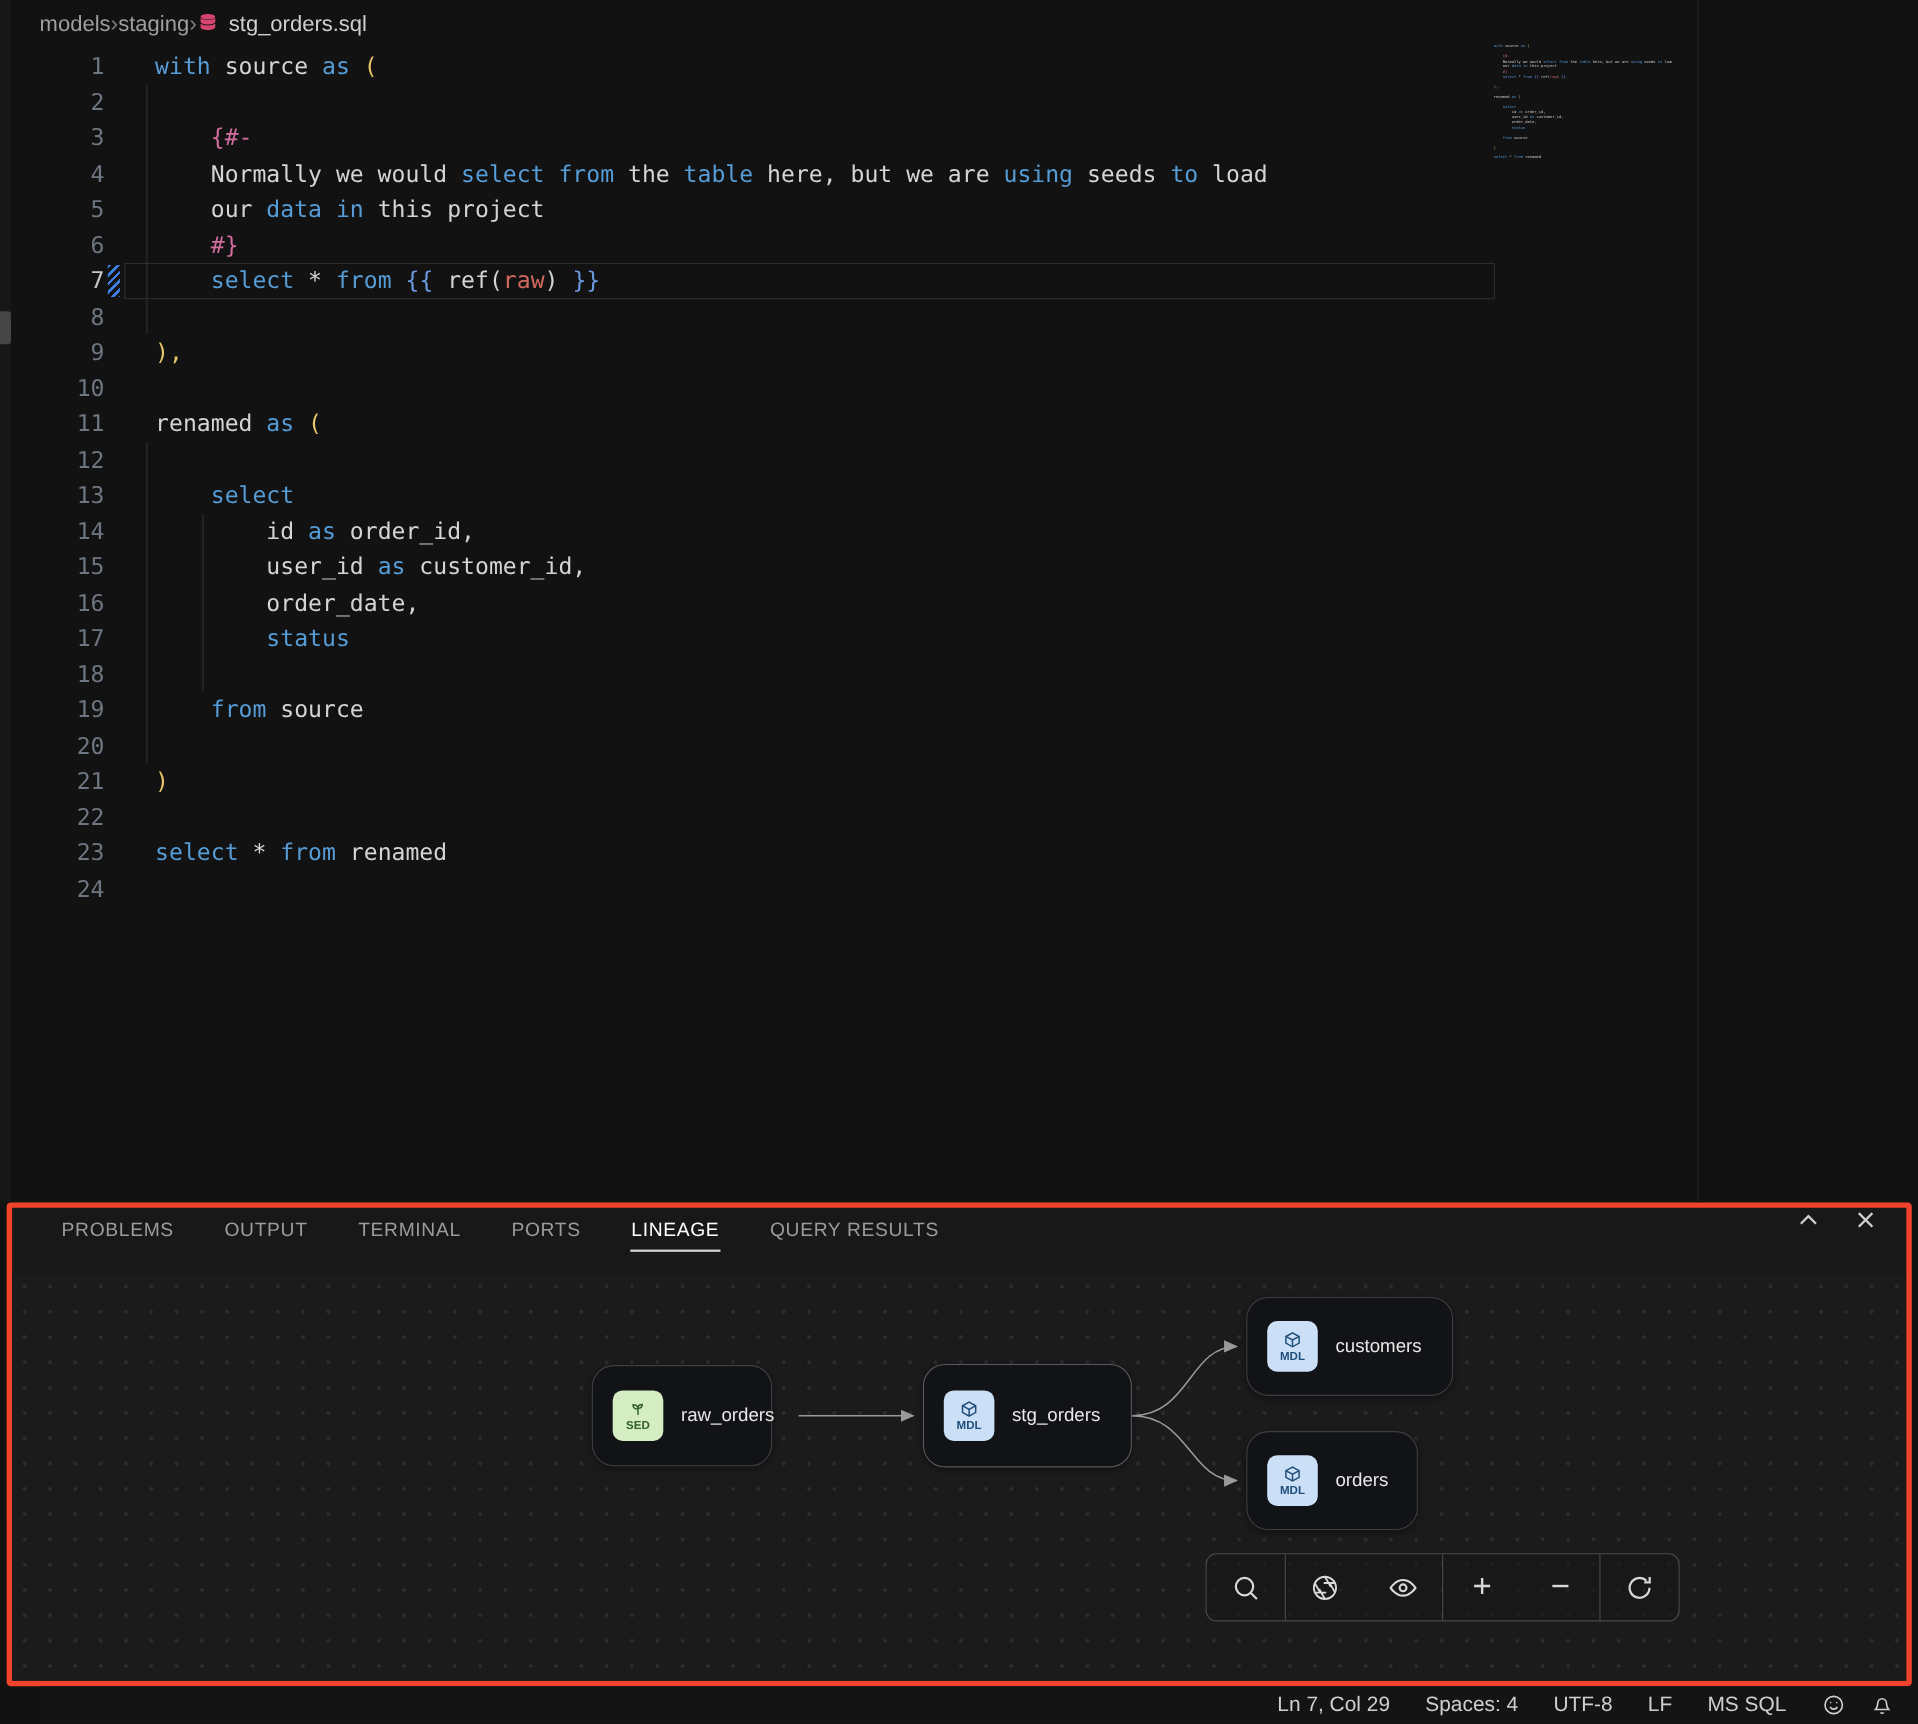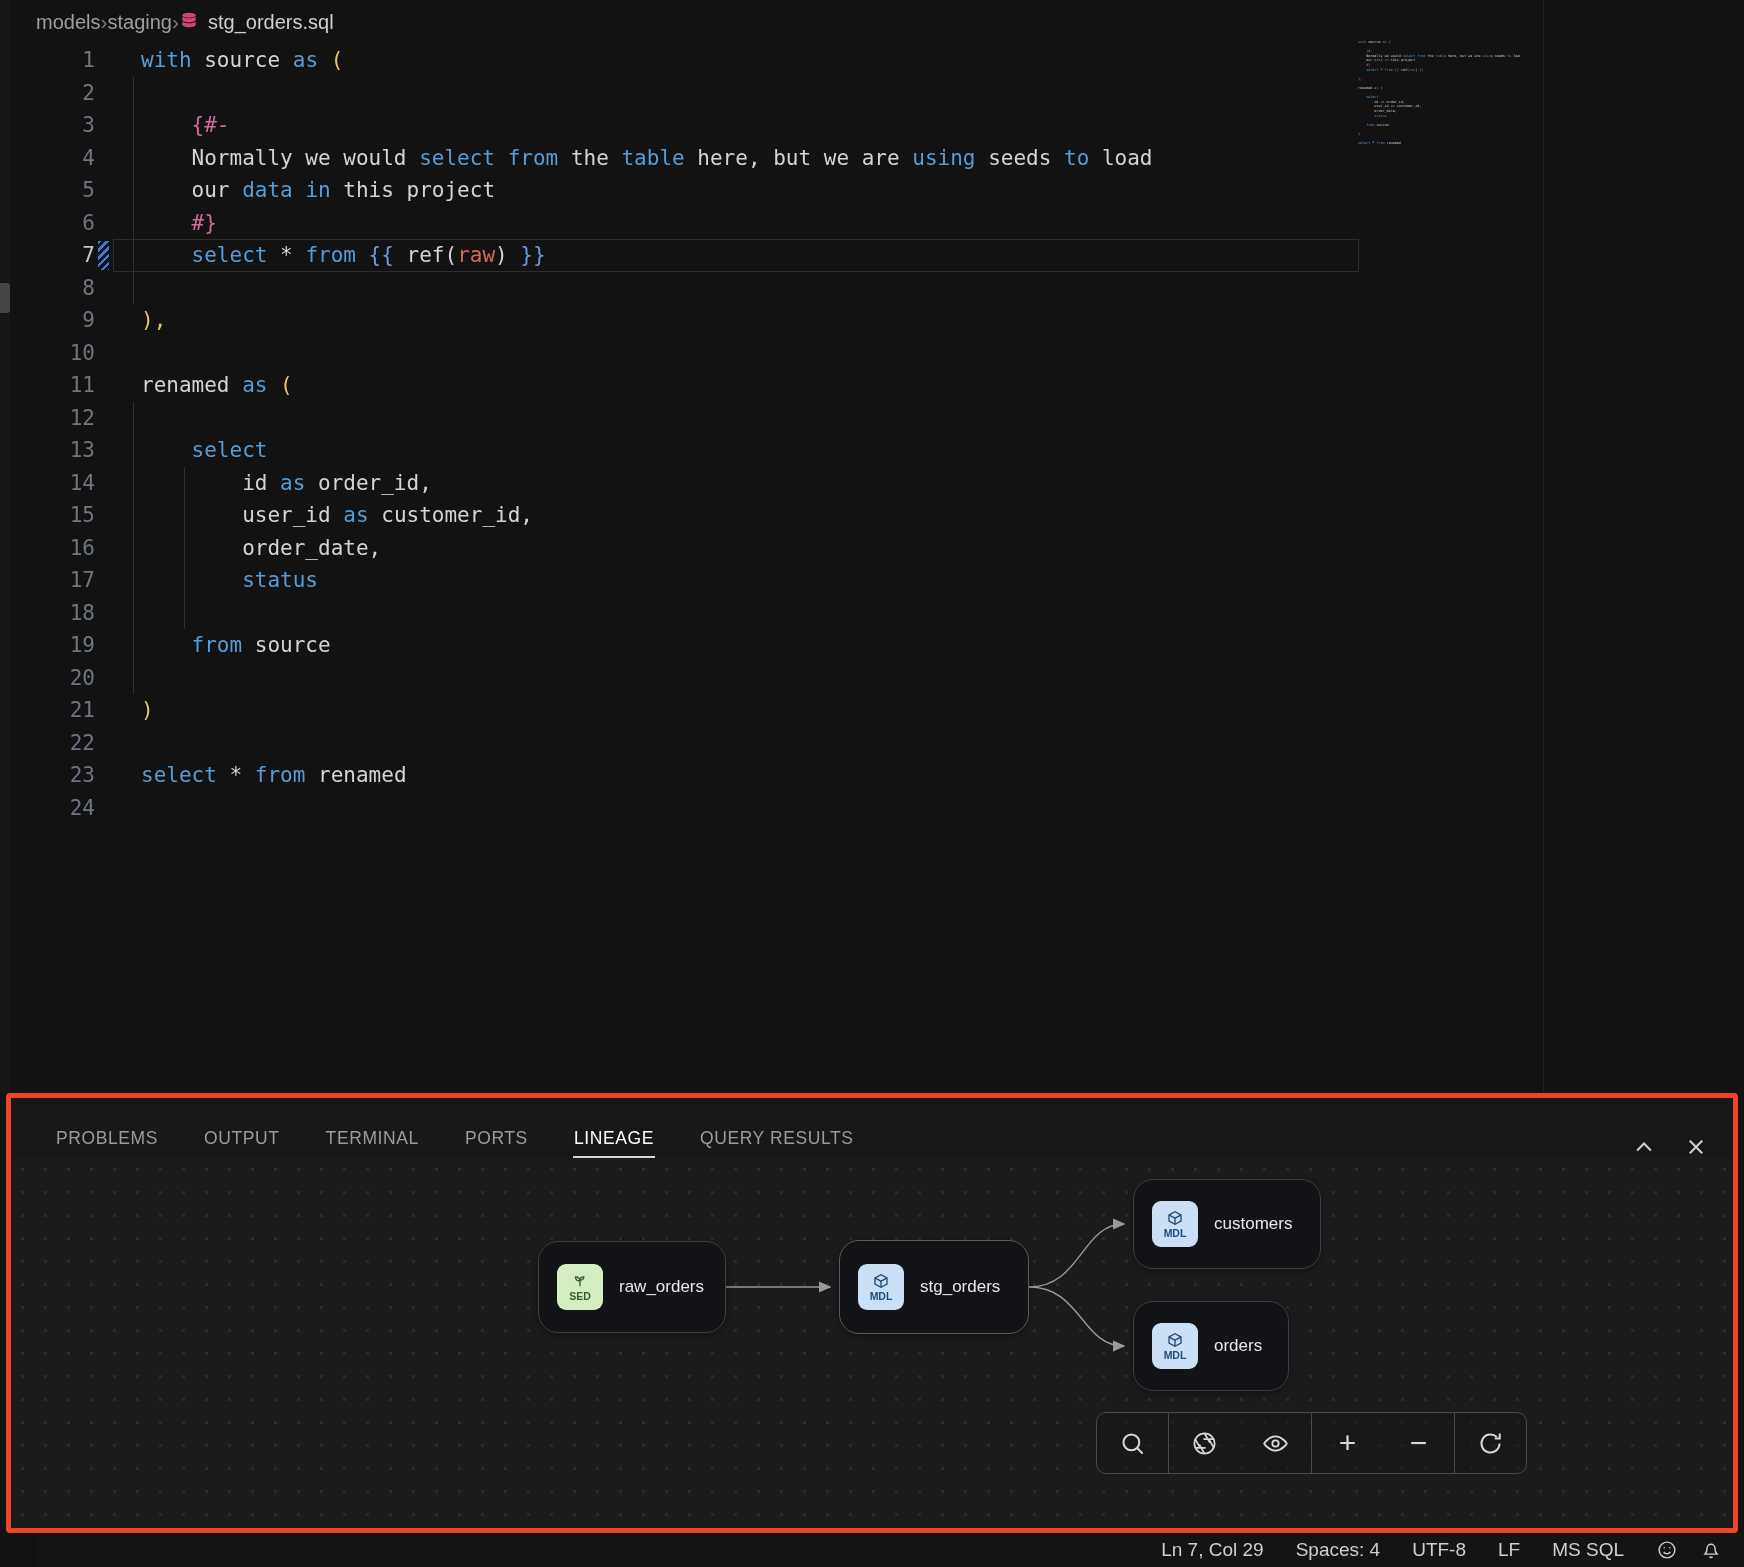--- a/index.html
+++ b/index.html
@@ -39,21 +39,21 @@
   .tok-paren { color:#E9C46A; }
 
   .minimap { position:absolute; top:40px; right:224px; width:162px;
     font-family:"DejaVu Sans Mono", monospace; font-size:3.4px; line-height:4.6px;
     white-space:pre; overflow:hidden; opacity:.95; }
   .mini-line { height:4.6px; }
 
   
   .annotation-box { flex:0 0 440px; height:440px; margin:0 6px; border:5px solid #F1432B; border-radius:4px;
     background:#181818; display:flex; flex-direction:column; overflow:hidden; }
-  .panel-header { flex:0 0 60px; display:flex; align-items:flex-end; padding:0 26px 0 44px; }
+  .panel-header { flex:0 0 60px; display:flex; align-items:flex-start; padding:0 26px 0 44px; }
   .panel-tabs { display:flex; gap:44px; flex:1 1 auto; }
   .panel-tab { font-size:17.5px; letter-spacing:.6px; color:#9b9b9b; padding:10px 1px 7px; cursor:pointer; }
   .panel-tab.active { color:#ffffff; border-bottom:2px solid #d7d7d7; }
   .panel-actions { display:flex; gap:30px; color:#cfcfcf; align-items:center; }
   .panel-actions .pa-icon { display:flex; align-items:center; cursor:pointer; }
 
   .canvas { flex:1 1 auto; position:relative; overflow:hidden;
     background-color:#1b1b1b;
     background-image:radial-gradient(#2d2d2d 1.4px, transparent 1.5px);
     background-size:23px 23px; }
@@ -276,21 +276,21 @@
       <span class="tool-btn text">+</span>
       <span class="tool-btn text">−</span>
       <span class="tool-sep"></span>
       <span class="tool-btn">
         <svg viewBox="0 0 24 24" width="27" height="27" fill="none" stroke="currentColor" stroke-width="1.8">
             <path d="M20 12a8 8 0 1 1-2.4-5.7"></path>
             <polyline points="20.2,3.2 20.2,7.6 15.8,7.6"></polyline>
           </svg>
       </span>
     </div>
-  <div class="node" style="left: 527px; top: 83px; width: 188px; height: 92px;">
+  <div class="node" style="left: 527px; top: 83px; width: 164px; height: 92px;">
         <div class="badge seed">
           <svg viewBox="0 0 24 24" width="16" height="16" fill="none" stroke="currentColor" stroke-width="2">
             <path d="M12 20v-8"></path>
             <path d="M12 12C12 8.2 9.2 6 5.2 6c0 4 2.8 6 6.8 6z"></path>
             <path d="M12 10.5c0-3 2.4-4.8 5.8-4.8 0 3.3-2.4 5.2-5.8 5.2z"></path>
           </svg>
           <span>SED</span>
         </div>
         <div class="node-label">raw_orders</div>
       </div>

